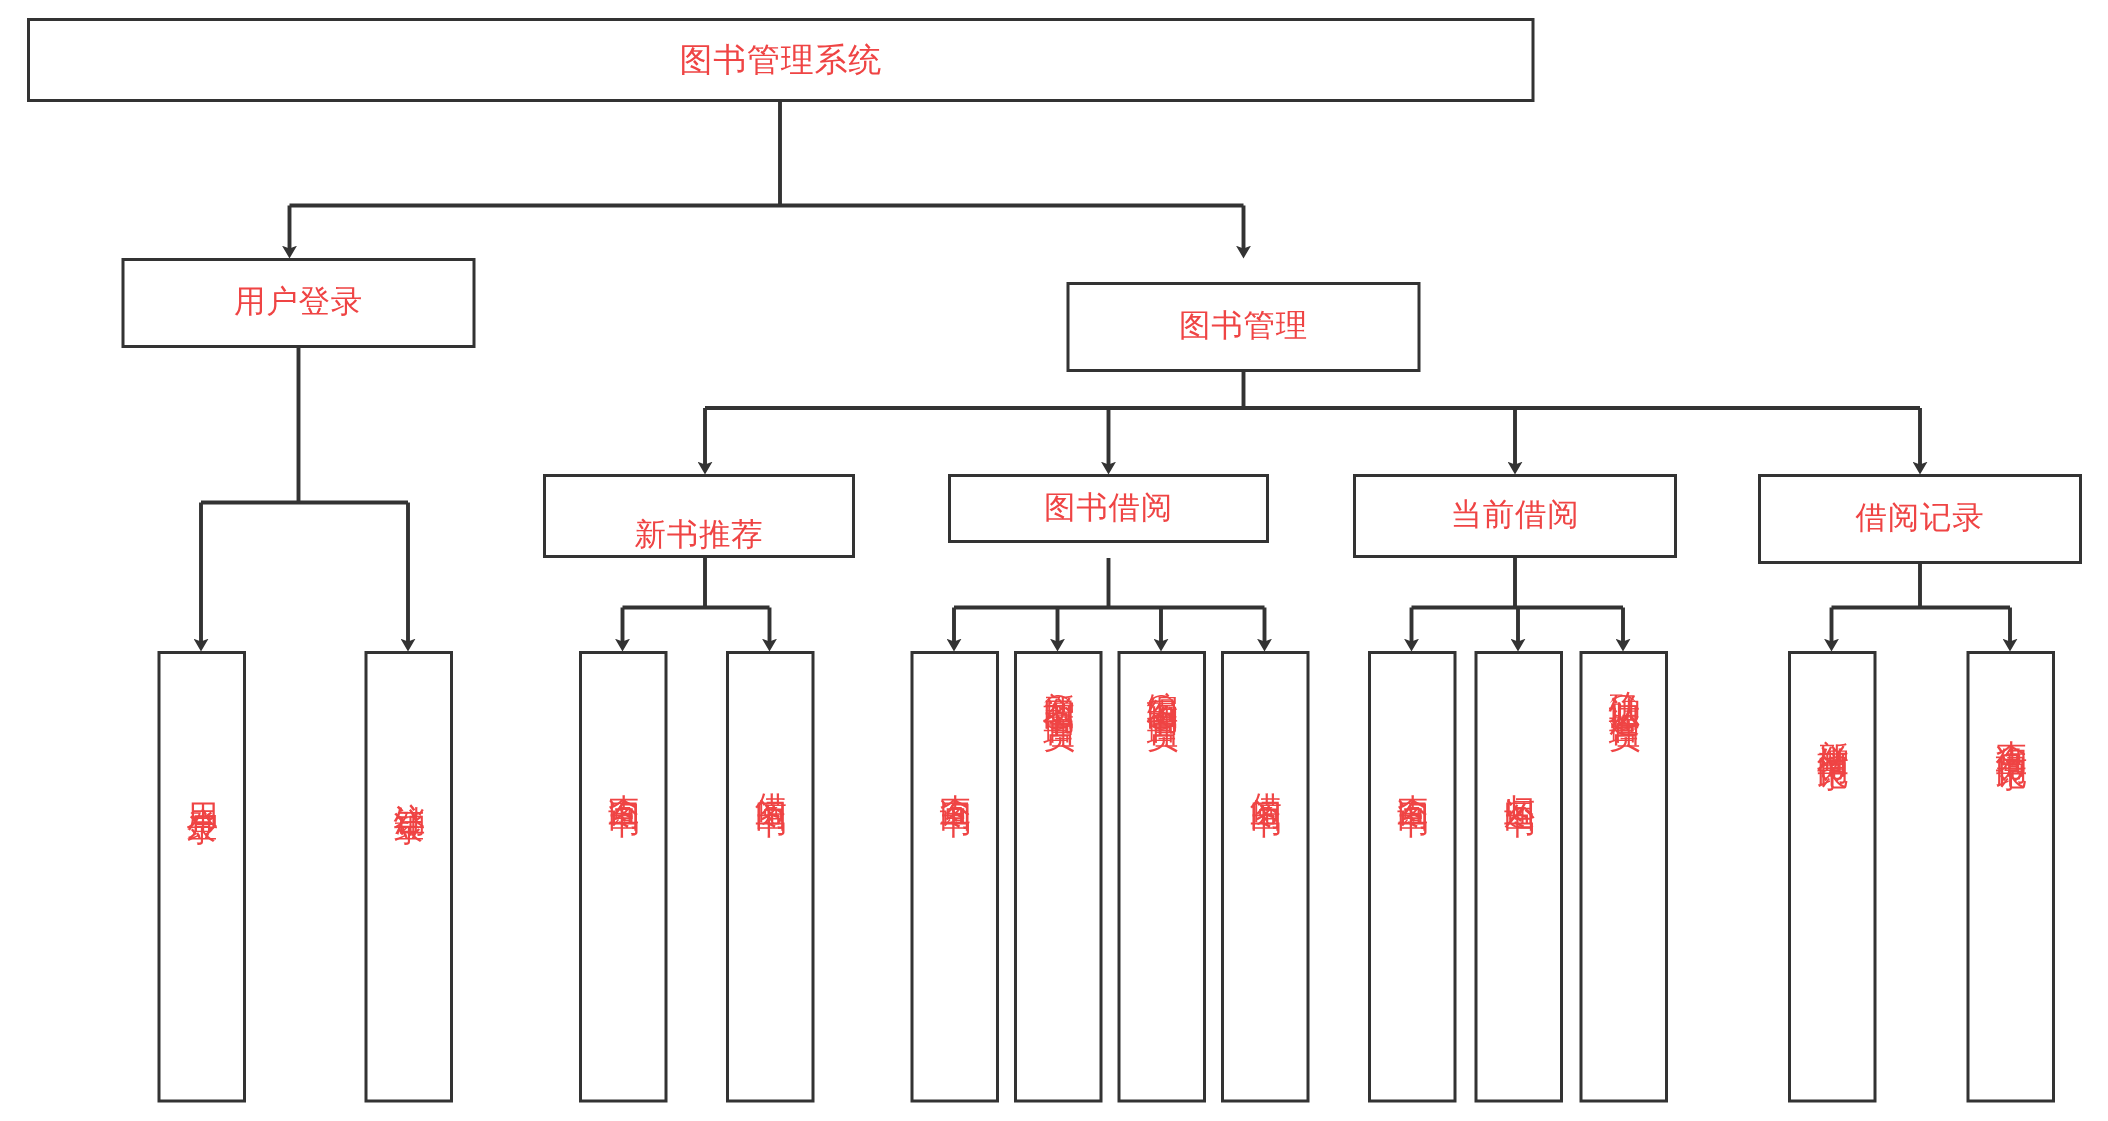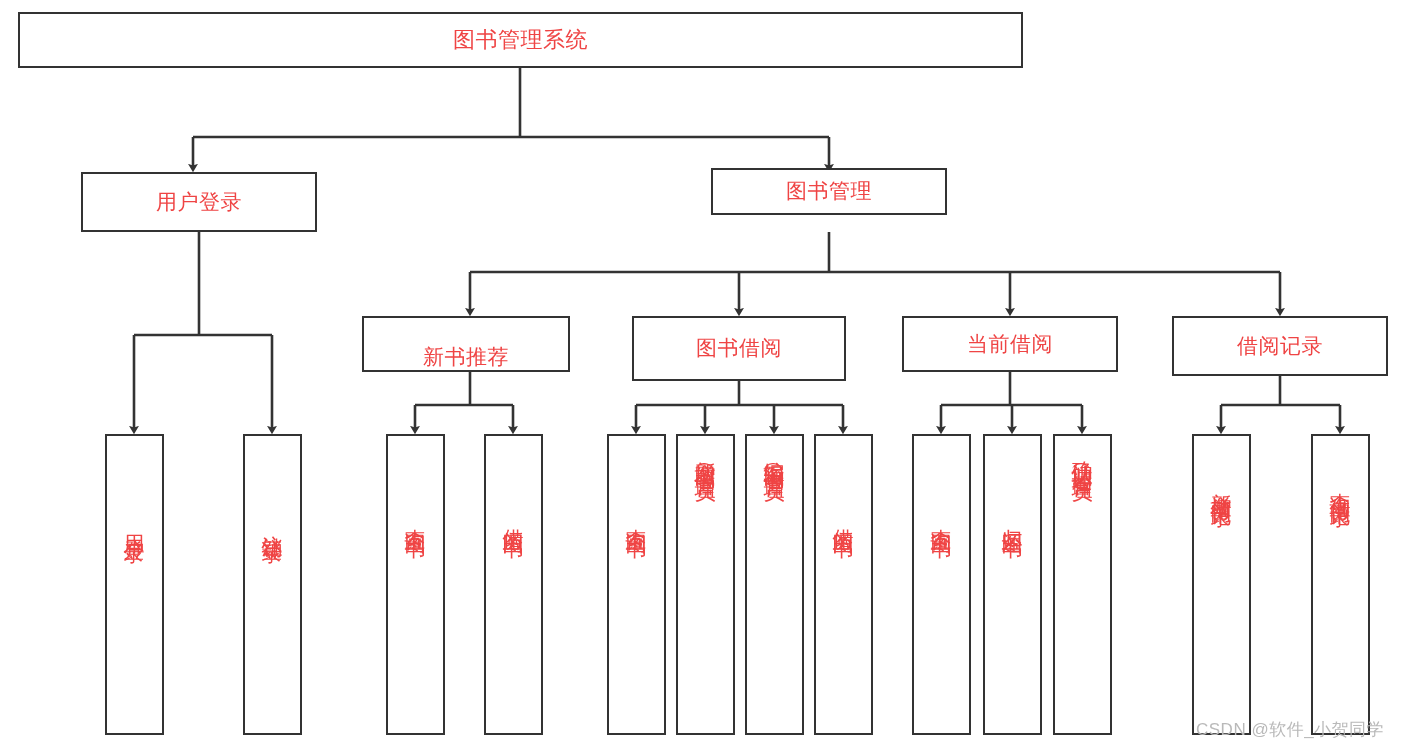--- a/index.html
+++ b/index.html
@@ -127,28 +127,28 @@
     </g>
   </svg>
 
   <div class="node horiz root" style="left:18px; top:12px; width:1005px; height:56px;">
     <span class="label">图书管理系统</span>
   </div>
 
   <div class="node horiz" style="left:81px; top:172px; width:236px; height:60px;">
     <span class="label">用户登录</span>
   </div>
-  <div class="node horiz" style="left:711px; top:168px; width:236px; height:47px;">
+  <div class="node horiz" style="left:711px; top:188px; width:236px; height:60px;">
     <span class="label">图书管理</span>
   </div>
 
   <div class="node horiz" style="left:362px; top:316px; width:208px; height:56px;align-items:flex-end;">
     <span class="label">新书推荐</span>
   </div>
-  <div class="node horiz" style="left:632px; top:316px; width:214px; height:65px;">
+  <div class="node horiz" style="left:632px; top:316px; width:214px; height:46px;">
     <span class="label">图书借阅</span>
   </div>
   <div class="node horiz" style="left:902px; top:316px; width:216px; height:56px;align-items:center;">
     <span class="label">当前借阅</span>
   </div>
   <div class="node horiz" style="left:1172px; top:316px; width:216px; height:60px;">
     <span class="label">借阅记录</span>
   </div>
 
   <div class="node vert" style="left:105px; top:434px; width:59px; height:301px; padding-top:82px;">
@@ -188,15 +188,14 @@
     <span class="label">确认归还（管理员）</span>
   </div>
 
   <div class="node vert" style="left:1192px; top:434px; width:59px; height:301px; padding-top:40px;">
     <span class="label">新增借阅记录</span>
   </div>
   <div class="node vert" style="left:1311px; top:434px; width:59px; height:301px; padding-top:40px;">
     <span class="label">查询借阅记录</span>
   </div>
 
-  <div class="watermark" style="left:1196px; top:718px;">CSDN @软件_小贺同学</div>
 
 </div>
 
 </body></html>

